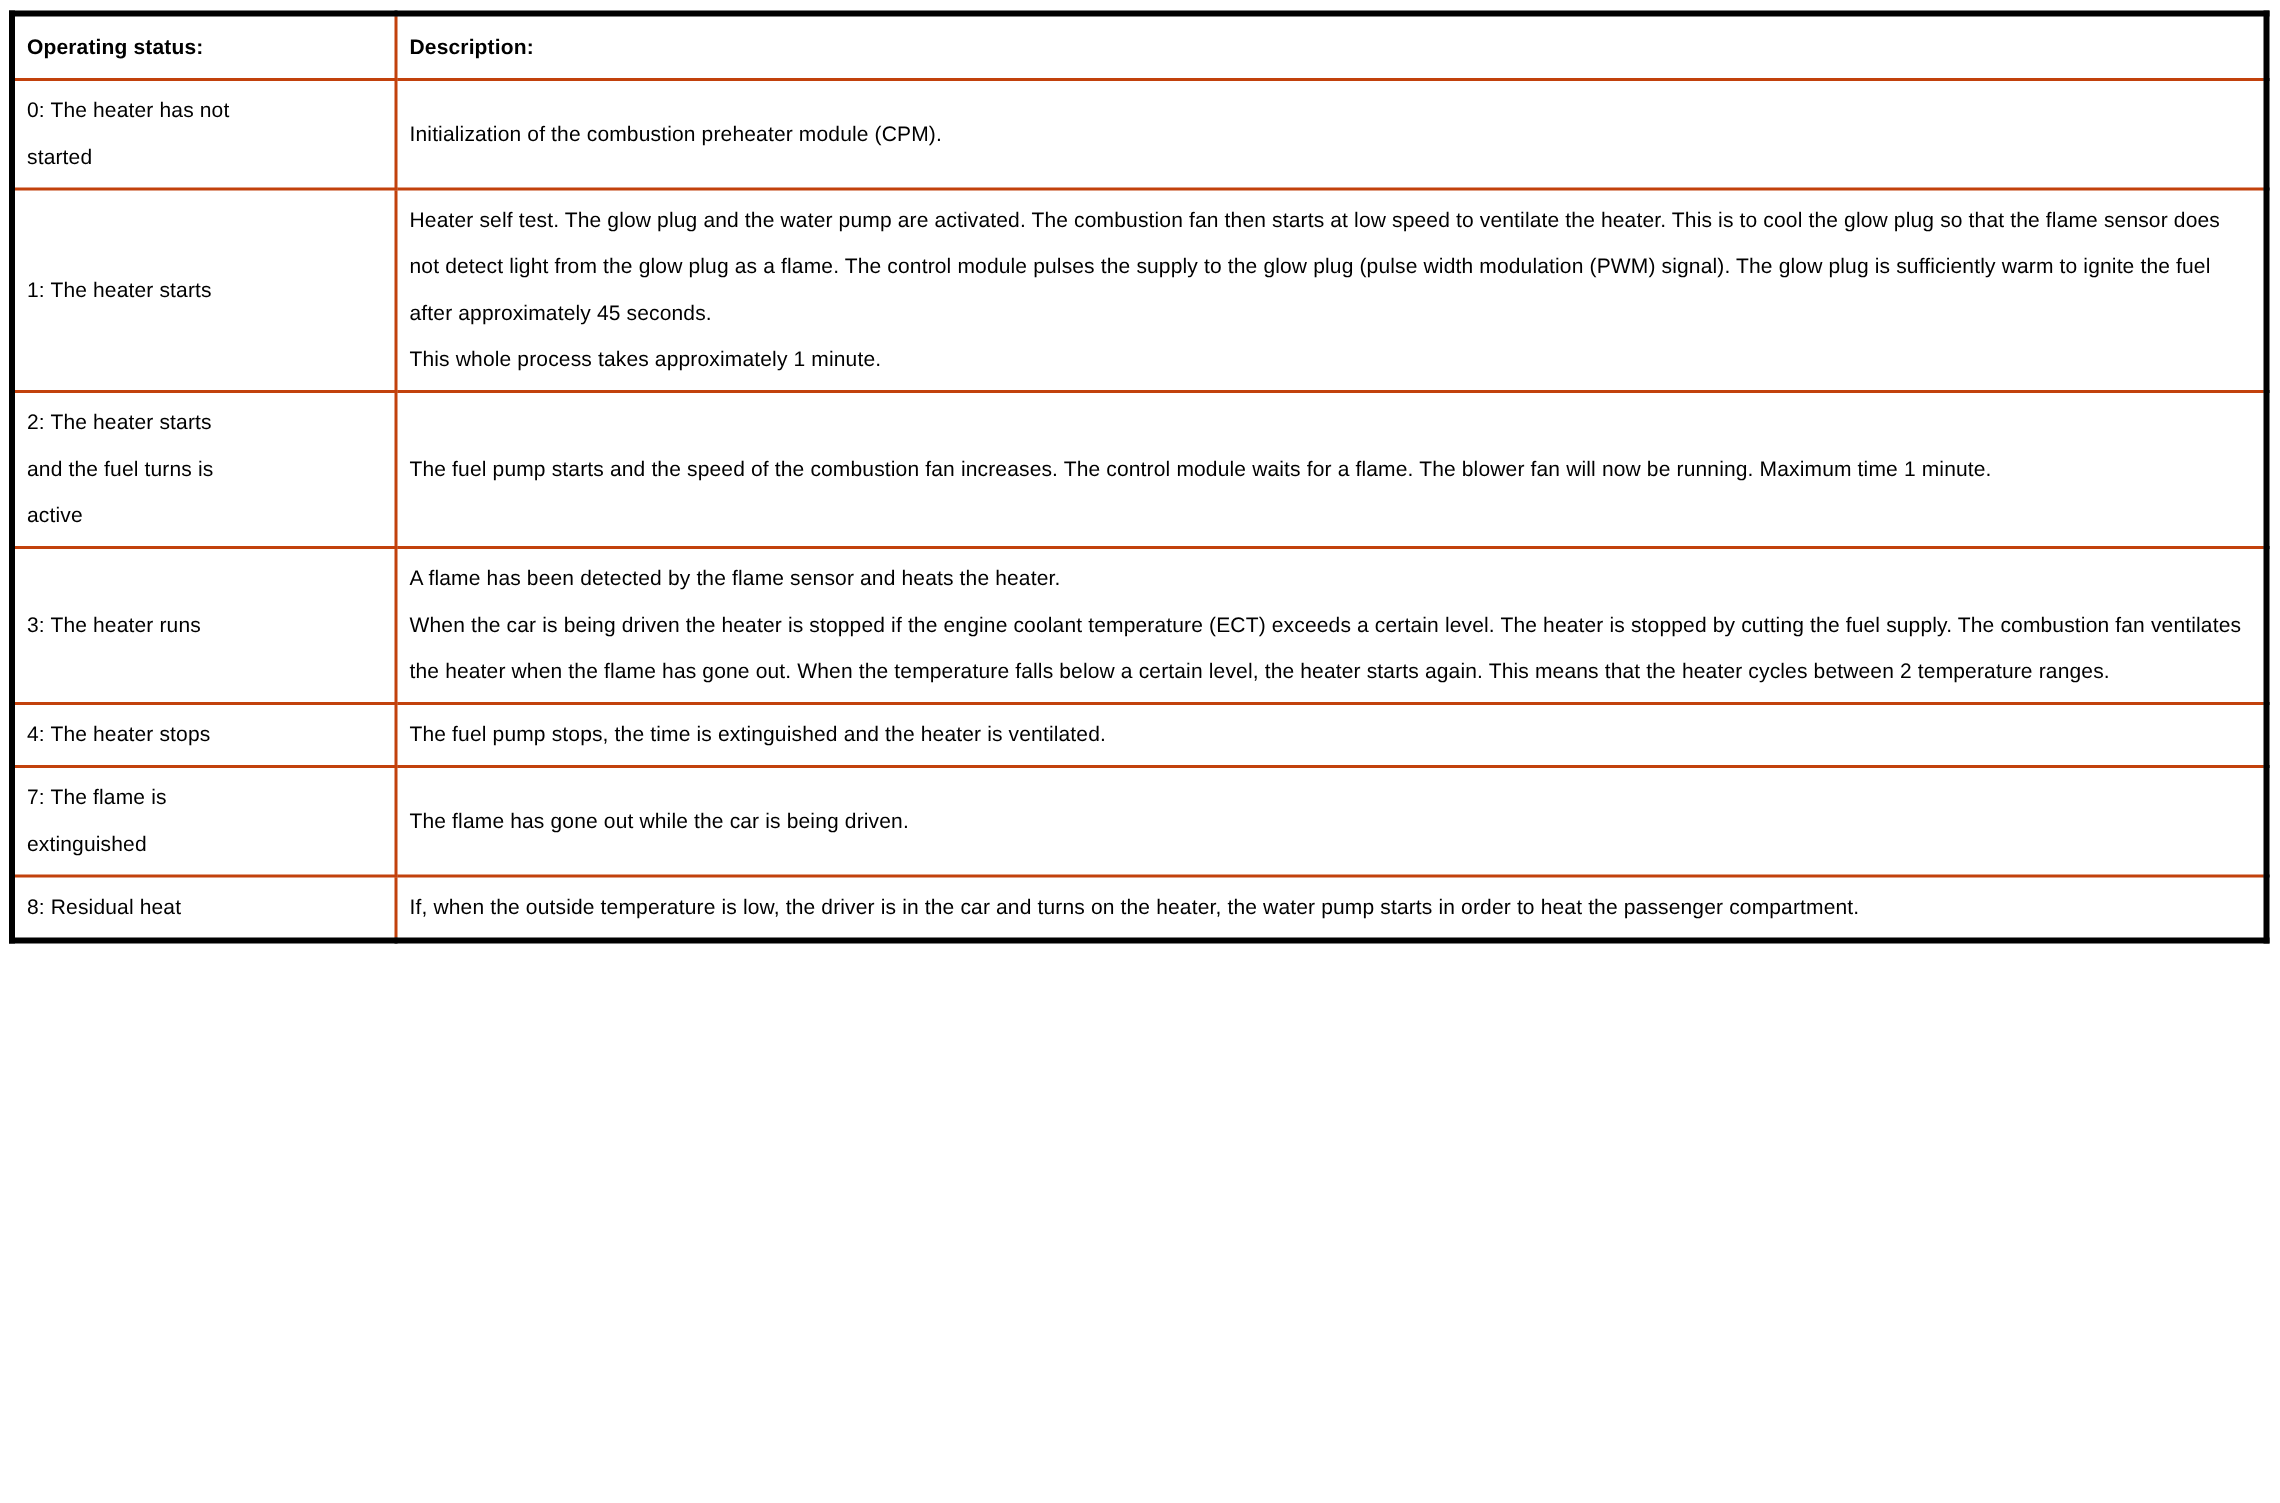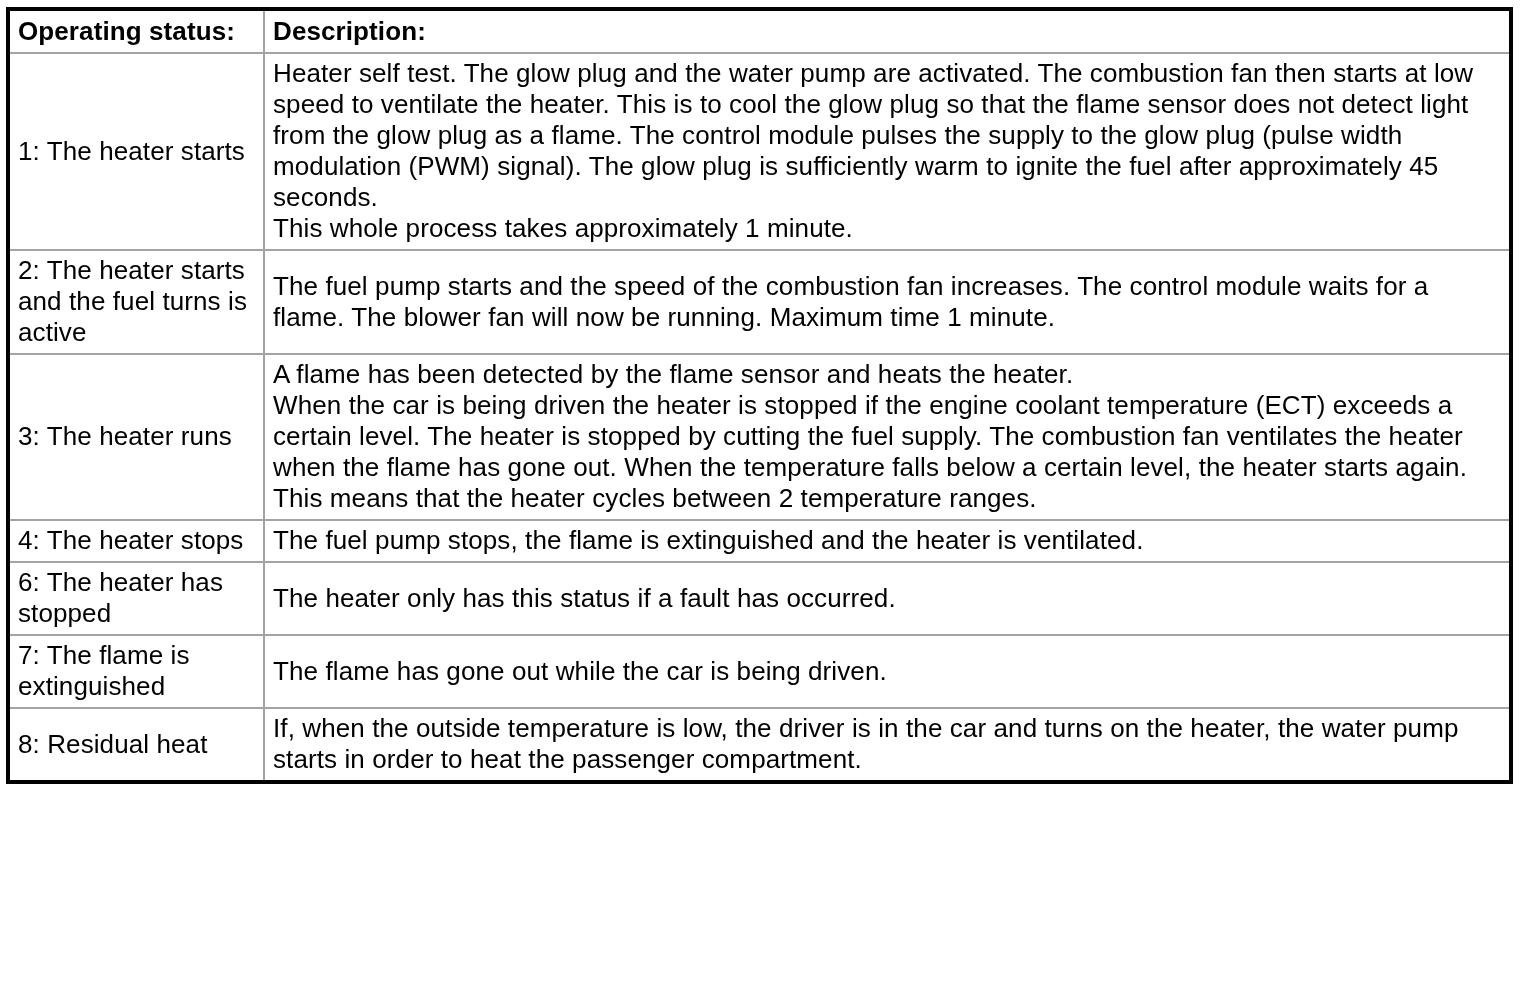--- a/index.html
+++ b/index.html
@@ -22,22 +22,22 @@
   table.status-table {
     border-collapse: collapse;
     table-layout: fixed;
     width: 1507px;
     border: 4px solid #000000;
     background: #ffffff;
   }
   table.status-table col.c-status { width: 256px; }
   table.status-table th,
   table.status-table td {
-    border: 2px solid #a3a3a3;
-    font-size: 26px;
+    border: 2px solid #c2410c;
+    font-size: 14px;
     line-height: 31px;
     vertical-align: middle;
     text-align: left;
     padding: 4px 8px 5px 8px;
     white-space: pre-line;
     word-wrap: break-word;
     letter-spacing: 0.1px;
   }
   table.status-table th {
     font-weight: bold;
@@ -56,43 +56,43 @@
       <col class="c-desc">
     </colgroup>
     <thead>
       <tr>
         <th>Operating status:</th>
         <th>Description:</th>
       </tr>
     </thead>
     <tbody>
       <tr>
+        <td class="status-cell">0: The heater has not
+started</td>
+        <td class="desc-cell">Initialization of the combustion preheater module (CPM).</td>
+      </tr>
+      <tr>
         <td class="status-cell">1: The heater starts</td>
         <td class="desc-cell">Heater self test. The glow plug and the water pump are activated. The combustion fan then starts at low speed to ventilate the heater. This is to cool the glow plug so that the flame sensor does not detect light from the glow plug as a flame. The control module pulses the supply to the glow plug (pulse width modulation (PWM) signal). The glow plug is sufficiently warm to ignite the fuel after approximately 45 seconds.
 This whole process takes approximately 1 minute.</td>
       </tr>
       <tr>
         <td class="status-cell">2: The heater starts
 and the fuel turns is
 active</td>
         <td class="desc-cell">The fuel pump starts and the speed of the combustion fan increases. The control module waits for a flame. The blower fan will now be running. Maximum time 1 minute.</td>
       </tr>
       <tr>
         <td class="status-cell">3: The heater runs</td>
         <td class="desc-cell">A flame has been detected by the flame sensor and heats the heater.
 When the car is being driven the heater is stopped if the engine coolant temperature (ECT) exceeds a certain level. The heater is stopped by cutting the fuel supply. The combustion fan ventilates the heater when the flame has gone out. When the temperature falls below a certain level, the heater starts again. This means that the heater cycles between 2 temperature ranges.</td>
       </tr>
       <tr>
         <td class="status-cell">4: The heater stops</td>
-        <td class="desc-cell">The fuel pump stops, the flame is extinguished and the heater is ventilated.</td>
-      </tr>
-      <tr>
-        <td class="status-cell">6: The heater has
-stopped</td>
-        <td class="desc-cell">The heater only has this status if a fault has occurred.</td>
+        <td class="desc-cell">The fuel pump stops, the time is extinguished and the heater is ventilated.</td>
       </tr>
       <tr>
         <td class="status-cell">7: The flame is
 extinguished</td>
         <td class="desc-cell">The flame has gone out while the car is being driven.</td>
       </tr>
       <tr>
         <td class="status-cell">8: Residual heat</td>
         <td class="desc-cell">If, when the outside temperature is low, the driver is in the car and turns on the heater, the water pump starts in order to heat the passenger compartment.</td>
       </tr>

